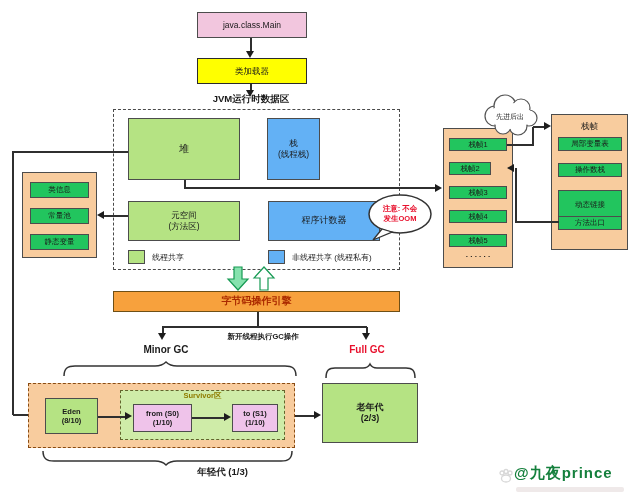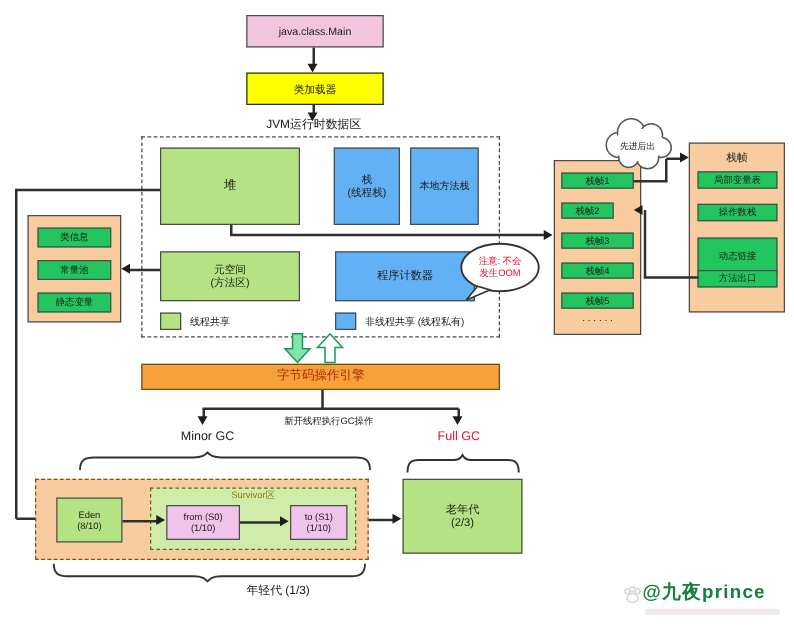--- a/index.html
+++ b/index.html
@@ -17,21 +17,21 @@
   .white{background:#22c55e;border-width:1.2px;}
   .lbl{position:absolute;box-sizing:border-box;text-align:center;}
   .hline{position:absolute;height:1.6px;background:#2f2f2f;}
   .vline{position:absolute;width:1.6px;background:#2f2f2f;}
   .ar{position:absolute;width:0;height:0;border:4.5px solid transparent;}
   .ar.right{border-left:7px solid #1d1d1d;border-right:0;}
   .ar.left{border-right:7px solid #1d1d1d;border-left:0;}
   .ar.down{border-top:7px solid #1d1d1d;border-bottom:0;}
   .f7{font-size:7px;} .f75{font-size:7.5px;} .f8{font-size:8px;} .f85{font-size:8.5px;}
   .f9{font-size:9px;} .f95{font-size:9.5px;} .f10{font-size:10px;}
-  .b{font-weight:normal;}
+  .b{font-weight:bold;}
   .red{color:#e8112d;}
   .dashmain{position:absolute;box-sizing:border-box;border:1.6px dashed #4a4a4a;background:transparent;}
   .dashyoung{position:absolute;box-sizing:border-box;border:1.6px dashed #8a4b12;background:#f8cc9e;}
   .dashsurv{position:absolute;box-sizing:border-box;border:1.4px dashed #63632c;background:#cfeca8;}
   .watermark-text{color:#15803d;font-weight:bold;font-size:15px;letter-spacing:1px;}
   .tinybar{position:absolute;background:#efe9e9;border-radius:2px;}
   svg{position:absolute;overflow:visible;}
 </style>
 </head>
 <body>
@@ -54,23 +54,20 @@
 
   <div class="dashmain" style="left:113px;top:109px;width:287px;height:161px;"></div>
 
   <div class="box green f10" style="left:128px;top:118px;width:112px;height:62px;">
     <span>堆</span>
   </div>
   <div class="box blue f85" style="left:267px;top:118px;width:53px;height:62px;">
     <span>栈</span>
     <span>(线程栈)</span>
   </div>
-  <div class="box blue f8" style="left:328px;top:118px;width:55px;height:62px;">
-    <span>本地方法栈</span>
-  </div>
   <div class="box green f85" style="left:128px;top:201px;width:112px;height:40px;">
     <span>元空间</span>
     <span>(方法区)</span>
   </div>
   <div class="box blue f9" style="left:268px;top:201px;width:112px;height:40px;">
     <span>程序计数器</span>
   </div>
 
   <div class="box green" style="left:128px;top:250px;width:17px;height:14px;"></div>
   <div class="lbl f8" style="left:152px;top:252px;width:60px;text-align:left;">线程共享</div>

